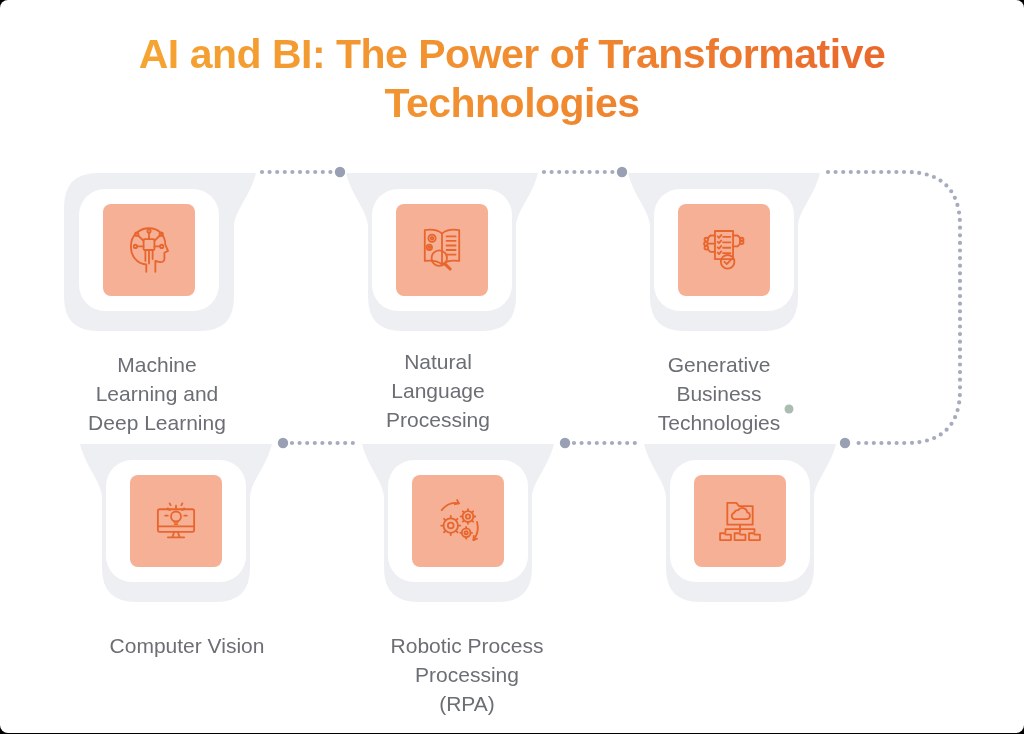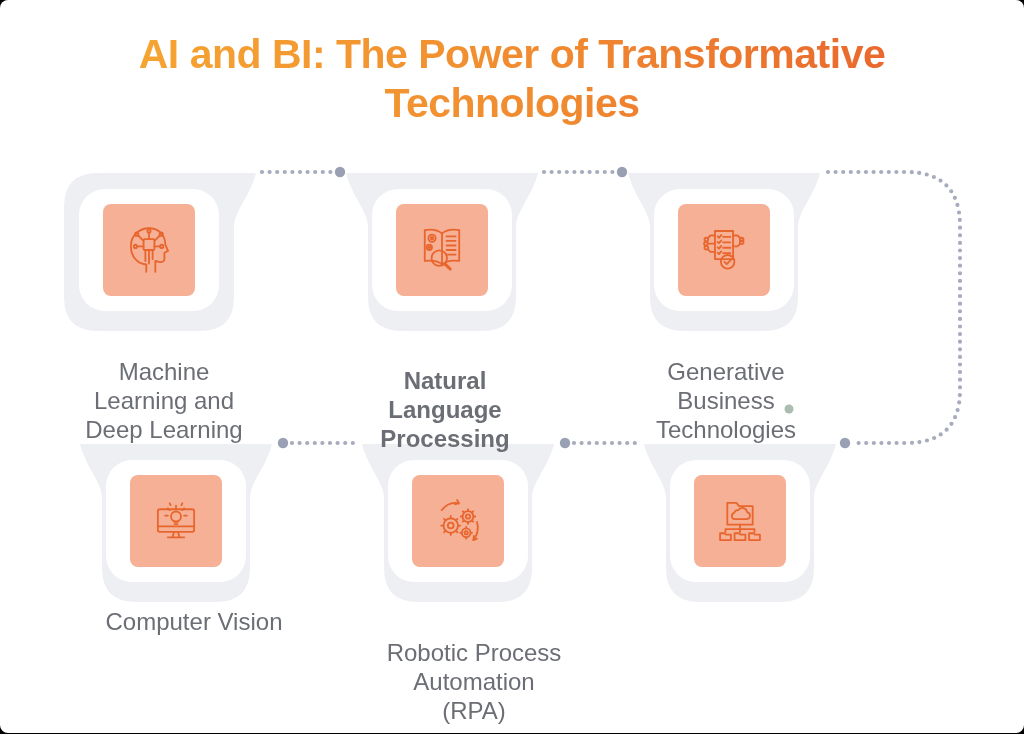--- a/index.html
+++ b/index.html
@@ -25,22 +25,22 @@
   .card.both-tails .white-panel{left:26px;}
   .card.right-tail .white-panel{left:15px;}
   .icon-tile{
     position:absolute;top:15px;left:24px;width:92px;height:92px;
     background:#F5B096;border-radius:8px;display:flex;
     align-items:center;justify-content:center;
   }
   .icon-tile svg{stroke:#E8662D;fill:none;stroke-width:2;
     stroke-linecap:round;stroke-linejoin:round;}
   .card-label{
-    position:absolute;width:280px;margin:16px;text-align:center;
-    font-size:24px;line-height:29px;color:#6B6E74;white-space:pre-line;
+    position:absolute;width:280px;margin:9px;text-align:center;
+    font-size:21px;line-height:29px;color:#6B6E74;white-space:pre-line;
   }
   .connectors{position:absolute;left:0;top:0;width:1024px;height:734px;
     pointer-events:none;}
   .connectors .dots{stroke:#A6ABBD;stroke-width:4.2;fill:none;
     stroke-linecap:round;stroke-dasharray:0 7.6;}
   .connectors .enddot{fill:#9AA0B4;}
   .connectors .greendot{fill:#A9BDB0;}
   .defs-holder{position:absolute;width:0;height:0;overflow:hidden;}
 </style>
 </head>
@@ -207,24 +207,24 @@
           <path d="M26,53 V45.5 H31 L32.5,47 H38 V53 H26 Z"></path>
           <path d="M42,53 V45.5 H47 L48.5,47 H54 V53 H42 Z"></path>
         </svg>
       </div>
     </div>
   </article>
 
   <p class="card-label" style="left:8px;top:341px;">Machine
 Learning and
 Deep Learning</p>
-  <p class="card-label" style="left:289px;top:350px;font-weight:bold;">Natural
+  <p class="card-label" style="left:289px;top:338px;">Natural
 Language
 Processing</p>
   <p class="card-label" style="left:570px;top:341px;">Generative
 Business
 Technologies</p>
-  <p class="card-label" style="left:38px;top:591px;">Computer Vision</p>
+  <p class="card-label" style="left:38px;top:622px;">Computer Vision</p>
   <p class="card-label" style="left:318px;top:622px;">Robotic Process
-Automation
+Processing
 (RPA)</p>
 
 </div>
 
 </body></html>

